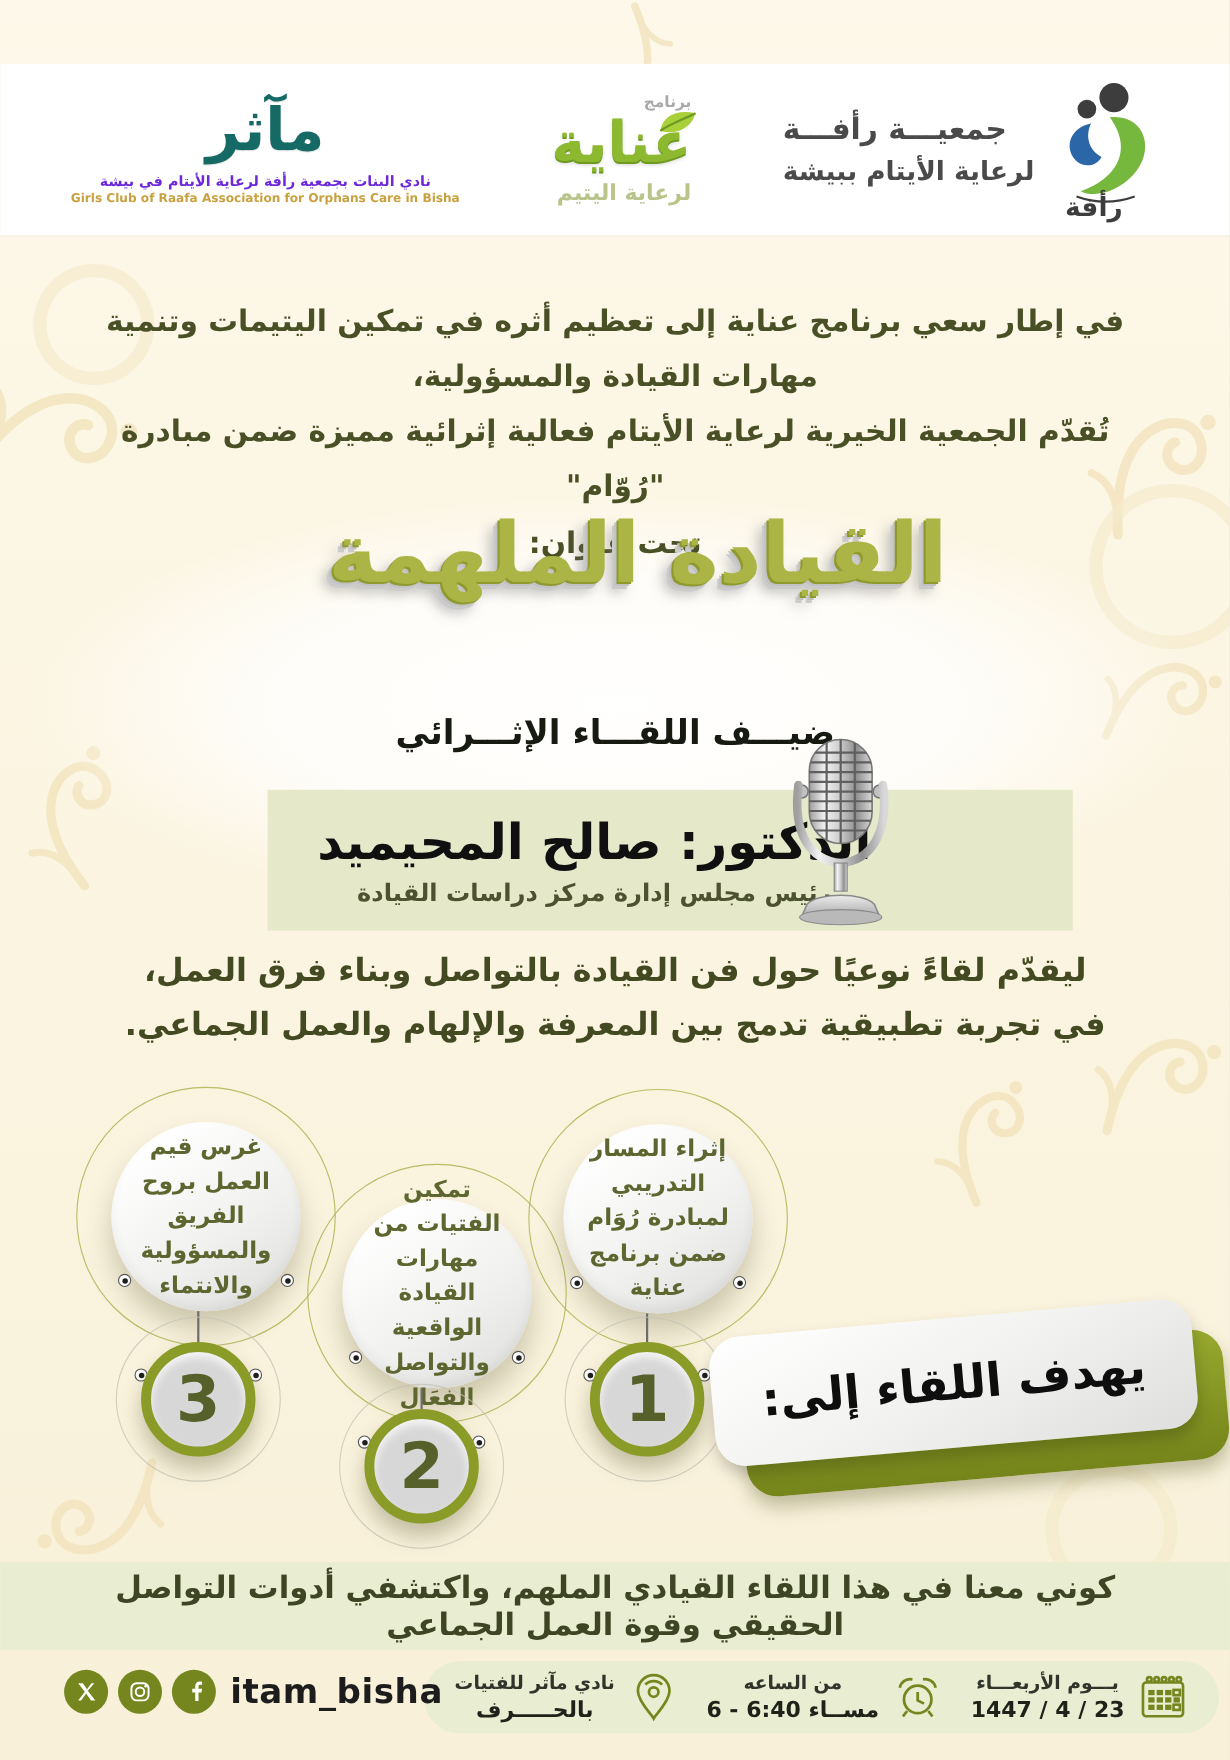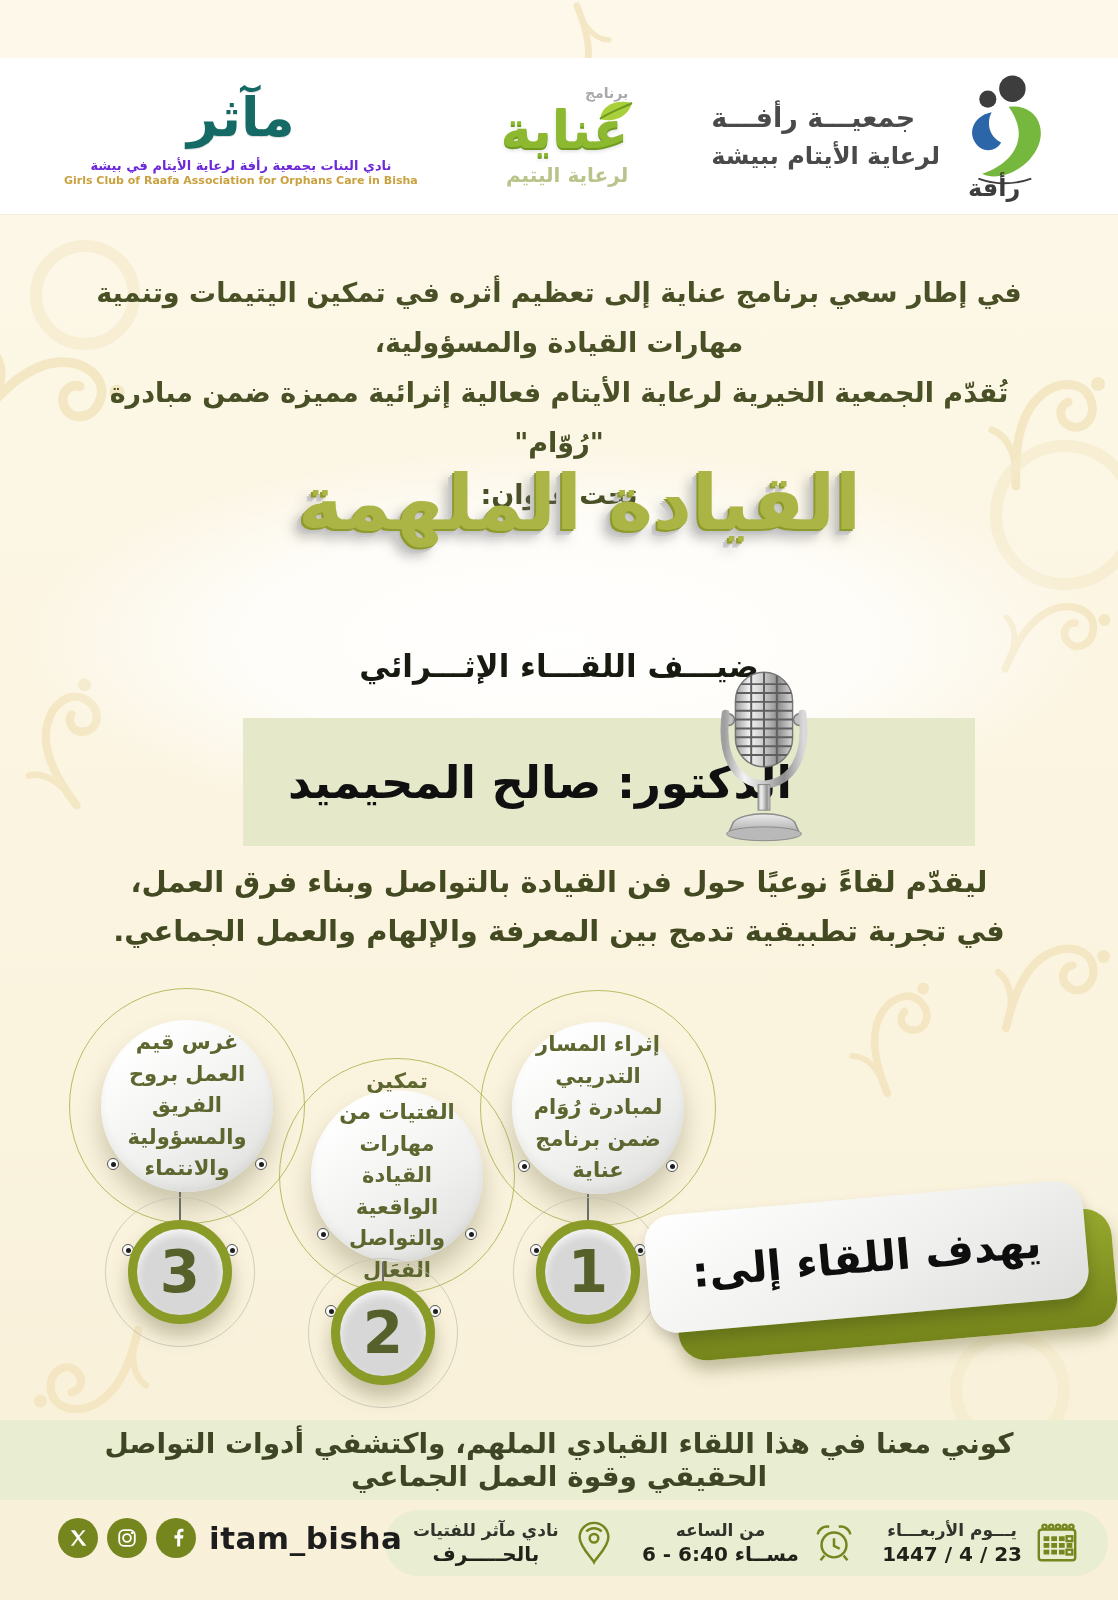--- a/index.html
+++ b/index.html
@@ -205,20 +205,21 @@
     <div>في إطار سعي برنامج عناية إلى تعظيم أثره في تمكين اليتيمات وتنمية مهارات القيادة والمسؤولية،</div>
     <div>تُقدّم الجمعية الخيرية لرعاية الأيتام فعالية إثرائية مميزة ضمن مبادرة "رُوّام"</div>
     <div class="l3">تحت عنوان:</div>
   </div>
 
   <div class="title title-1">القيادة الملهمة</div>
 
   <div class="guest-heading">ضيـــف اللقـــاء الإثـــرائي</div>
   <div class="guest-band">
     <div class="guest-name">الدكتور: صالح المحيميد</div>
+    <div class="guest-role">رئيس مجلس إدارة مركز دراسات القيادة</div>
   </div>
   <svg class="mic" viewBox="0 0 130 180">
     <rect x="36" y="4" width="58" height="96" rx="29" fill="url(#silv)" stroke="#777" stroke-width="1.5"></rect>
     <g clip-path="url(#capClip)" stroke="#5f5f5f" stroke-width="2">
       <line x1="34" y1="16" x2="96" y2="16"></line>
         <line x1="34" y1="25" x2="96" y2="25"></line>
       <line x1="34" y1="34" x2="96" y2="34"></line>
         <line x1="34" y1="43" x2="96" y2="43"></line>
       <line x1="34" y1="52" x2="96" y2="52"></line>
         <line x1="34" y1="61" x2="96" y2="61"></line>

